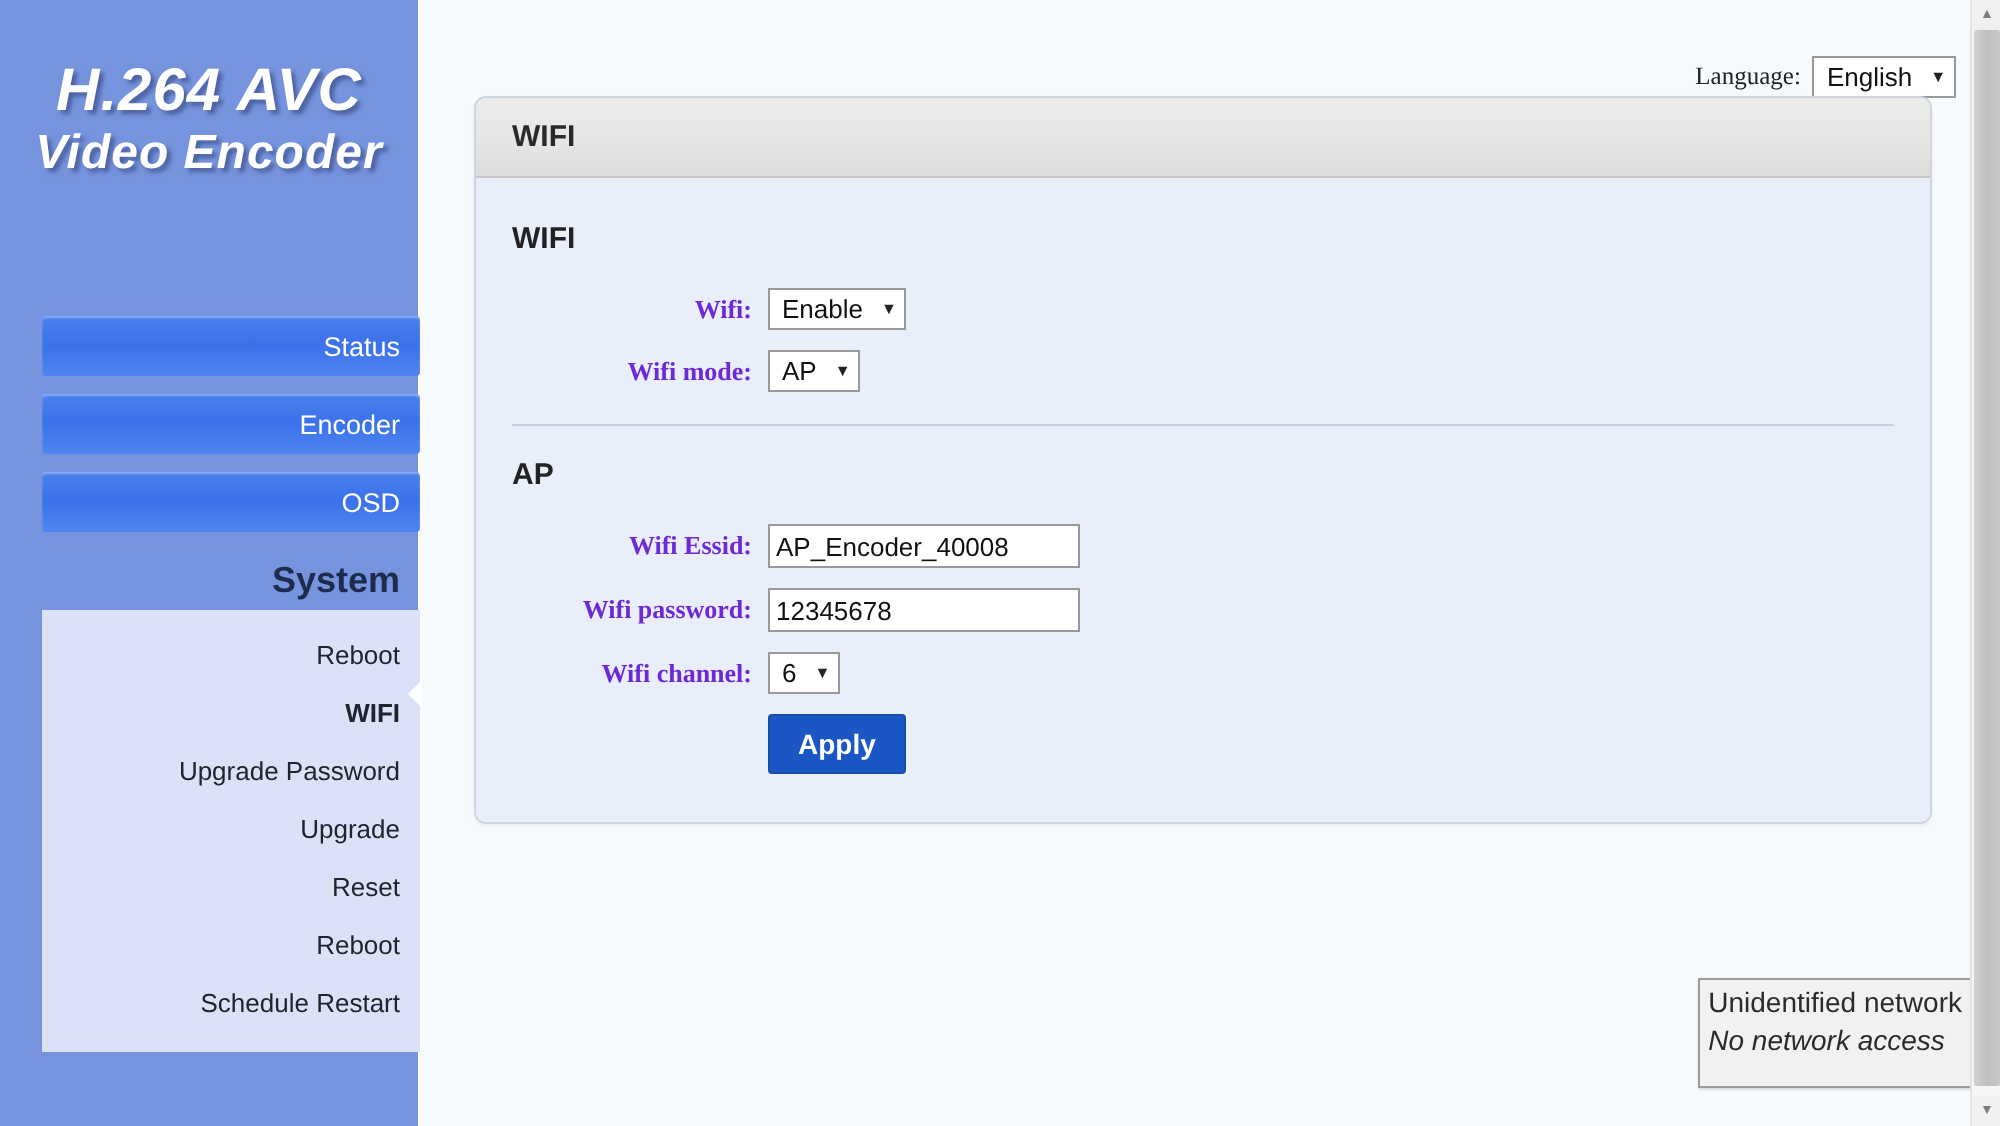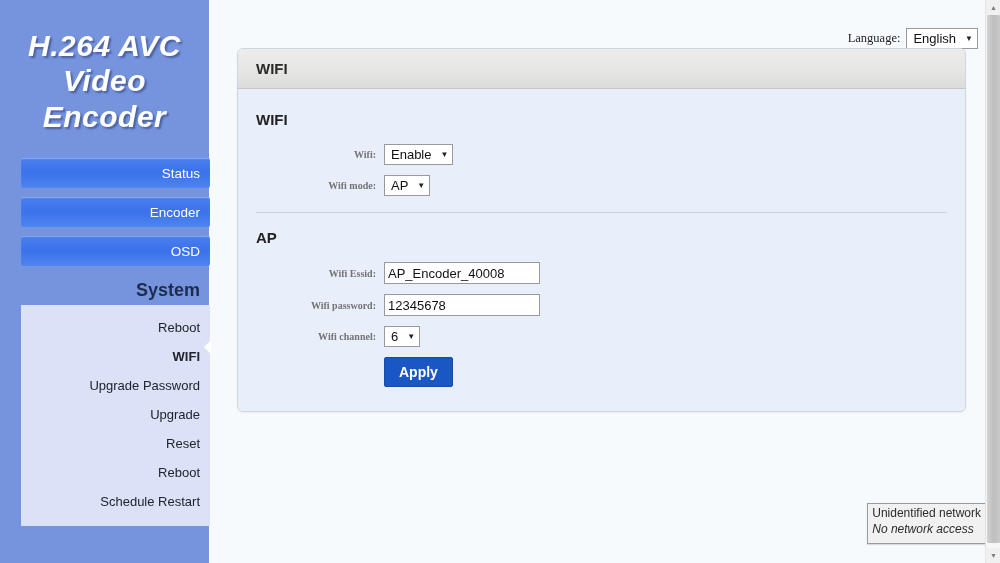--- a/index.html
+++ b/index.html
@@ -21,21 +21,21 @@
     text-align:center;
     padding:28px 6px 0 6px;
     color:#ffffff;
     font-weight:bold;
     font-style:italic;
     letter-spacing:0.5px;
     text-shadow:2px 2px 2px rgba(40,55,110,0.55);
     line-height:1.18;
   }
   #logo .l1 { font-size:30px; display:block; }
-  #logo .l2 { font-size:30px; display:block; }
+  #logo .l2 { font-size:24px; display:block; }
 
   #menu { position:absolute; left:21px; top:158px; width:189px; }
 
   .mbtn {
     height:30px; width:189px;
     background:linear-gradient(to bottom,#4b80ee 0%,#3b71ea 48%,#4e85f0 100%);
     border-radius:2px;
     box-shadow:0 1px 1px rgba(255,255,255,0.35) inset;
     color:#ffffff;
     font-size:13.5px;
@@ -127,21 +127,21 @@
   }
 
   .frow {
     display:flex; align-items:center;
     margin-bottom:10px;
   }
   .flabel {
     width:146px; text-align:right;
     padding-right:8px;
     font-family:"Liberation Serif", serif;
-    font-weight:bold; font-size:10px; color:#737373;
+    font-weight:bold; font-size:13px; color:#6d28d9;
   }
   .txtin {
     background:#ffffff; border:1px solid #9a9a9a;
     height:22px; width:156px;
     font-size:13px; color:#111;
     padding:0 3px;
     font-family:"Liberation Sans", sans-serif;
   }
   .applyrow { display:flex; align-items:flex-end; margin-top:8px; }
   .applyspacer { width:146px; padding-right:8px; }
@@ -152,22 +152,22 @@
     border-radius:2px;
     padding:6px 14px;
     cursor:pointer;
     font-family:"Liberation Sans", sans-serif;
   }
 
   
   #tooltip {
     position:absolute; right:14px; bottom:19px;
     background:#f1f1f1; border:1px solid #9b9b9b;
-    padding:2px 4px 5px 4px;
-    font-size:12px; color:#2b2b2b;
+    padding:2px 4px 14px 4px;
+    font-size:14px; color:#2b2b2b;
     line-height:1.32;
     font-family:"Liberation Sans", sans-serif;
     box-shadow:0 1px 1px rgba(0,0,0,0.12);
     margin-top:48px;
   }
   #tooltip .t2 { font-style:italic; }
 
   
   #sb { position:absolute; right:0; top:0; width:15px; height:563px; background:#f6f6f6; border-left:1px solid #e3e3e3; }
   #sb .up, #sb .dn {

